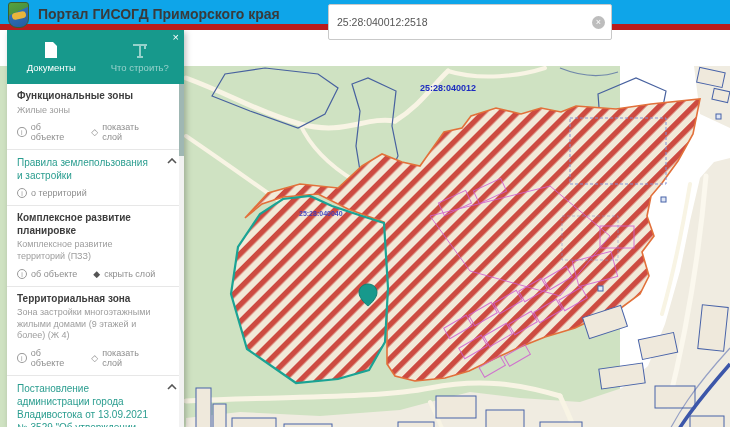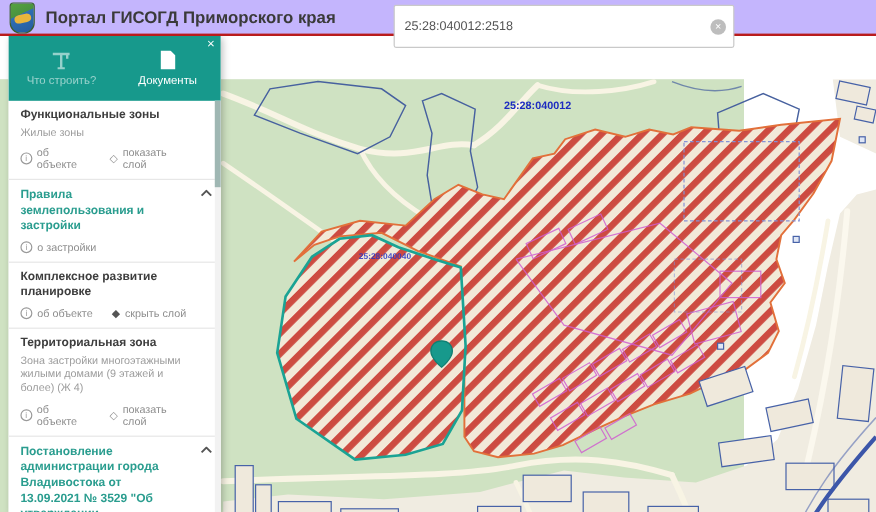--- a/index.html
+++ b/index.html
@@ -1,21 +1,21 @@
 <!DOCTYPE html>
 <html><head>
 <meta charset="utf-8">
 <style>
   * { margin:0; padding:0; box-sizing:border-box; }
   html,body { width:730px; height:427px; overflow:hidden; }
   body { font-family:"Liberation Sans","DejaVu Sans",sans-serif; background:#fff; position:relative; }
 
   
-  .header { position:absolute; left:0; top:0; width:730px; height:30px; background:#c4b5fd;
-            border-bottom:2px solid #b91c1c; z-index:30; display:flex; align-items:center; }
+  .header { position:absolute; left:0; top:0; width:730px; height:30px; background:#0ea5e9;
+            border-bottom:6px solid #b91c1c; z-index:30; display:flex; align-items:center; }
   .logo { position:absolute; left:8px; top:2px; width:21px; height:26px;
           background:linear-gradient(155deg,#57a23f 0%,#4a9340 38%,#2f6fb4 39%,#245c9e 100%);
           border:1px solid #3a5f2f; border-radius:3px 3px 9px 9px; }
   .logo:after { content:""; position:absolute; left:3px; top:9px; width:14px; height:7px;
           background:#e8b53c; border-radius:4px/3px; transform:rotate(-12deg); }
   .app-title { position:absolute; left:38px; top:6px; font-size:14px; font-weight:bold; color:#3a3a3a; }
   .searchbox { position:absolute; left:328px; top:4px; width:284px; height:36px; background:#fff;
                border:1px solid #c9c9c9; border-radius:2px; display:flex; align-items:center; }
   .searchbox input { border:none; outline:none; flex:1; font-size:10.5px; color:#555; padding:0 6px 0 8px;
                font-family:inherit; background:transparent; }
@@ -33,21 +33,21 @@
          cursor:pointer; font-size:9.5px; }
   .tab.inactive { opacity:.55; }
   .tab svg { display:block; }
   .panel-close { position:absolute; top:2px; right:5px; color:#fff; font-size:11px; line-height:11px; cursor:pointer; }
 
   .side-body { position:relative; }
   .section { padding:6px 25px 7px 10px; position:relative; }
   .divider { height:1px; background:#e7e7e7; margin:0 0; }
   .sec-title { font-size:10px; font-weight:bold; color:#3d3d3d; line-height:1.25; }
   .sec-sub { font-size:9px; color:#9d9d9d; line-height:1.3; margin-top:2px; }
-  .sec-link { font-size:10px; font-weight:bold; color:#2a9d8f; line-height:1.3; cursor:pointer; padding-right:10px; }
+  .sec-link { font-size:10px; font-weight:normal; color:#2a9d8f; line-height:1.3; cursor:pointer; padding-right:10px; }
   .sec-actions { display:flex; gap:16px; margin-top:6px; align-items:flex-end; }
   .action { display:flex; align-items:center; gap:4px; font-size:9px; color:#8e8e8e; cursor:pointer; }
   .icon-info { width:10px; height:10px; border:1px solid #9a9a9a; border-radius:50%; font-size:7px;
                line-height:9px; text-align:center; color:#9a9a9a; font-style:normal; display:inline-block; }
   .icon-diamond { font-size:9px; color:#8e8e8e; line-height:10px; }
   .icon-diamond.filled { color:#555; }
   .chevron { position:absolute; top:8px; right:7px; cursor:pointer; }
   .scrollbar { position:absolute; right:0; top:54px; width:5px; bottom:0; background:#f2f2f2; }
   .scroll-thumb { position:absolute; top:0; left:0; width:5px; height:72px; background:#9fb7b3; cursor:pointer; }
 </style>
@@ -161,32 +161,32 @@
   <div class="logo"></div>
   <div class="app-title">Портал ГИСОГД Приморского края</div>
   <div class="searchbox">
     <input type="text" value="25:28:040012:2518" style="">
     <div class="clear-btn">×</div>
   </div>
 </div>
 
 <div class="sidebar">
   <div class="side-tabs">
+    <div class="tab">
+      <svg width="14" height="16" viewBox="0 0 14 16">
+        <path d="M1,0 h8 l4,4 v12 h-12 Z" fill="#fff"></path>
+      </svg>
+      <span>Документы</span>
+    </div>
     <div class="tab inactive">
       <svg width="16" height="16" viewBox="0 0 16 16">
         <path d="M1,3 h14 M8,3 v12 M5,15 h6 M13,3 v4" stroke="#fff" stroke-width="2" fill="none"></path>
       </svg>
       <span>Что строить?</span>
     </div>
-    <div class="tab">
-      <svg width="14" height="16" viewBox="0 0 14 16">
-        <path d="M1,0 h8 l4,4 v12 h-12 Z" fill="#fff"></path>
-      </svg>
-      <span>Документы</span>
-    </div>
     <div class="panel-close">×</div>
   </div>
 
   <div class="side-body">
 
     <div class="section">
       <div class="sec-title">Функциональные зоны</div>
       <div class="sec-sub">Жилые зоны</div>
       <div class="sec-actions">
         <span class="action">
@@ -202,28 +202,29 @@
     <div class="divider"></div>
 
     <div class="section">
       <div class="sec-link">Правила землепользования и застройки</div>
       <svg class="chevron" width="10" height="6" viewBox="0 0 10 6">
         <polyline points="1,5 5,1 9,5" fill="none" stroke="#555" stroke-width="1.6"></polyline>
       </svg>
       <div class="sec-actions">
         <span class="action">
           <i class="icon-info">i</i>
-          <span>о застройки</span>
+          <span>о территорий</span>
         </span>
       </div>
     </div>
     <div class="divider"></div>
 
     <div class="section">
       <div class="sec-title">Комплексное развитие планировке</div>
+      <div class="sec-sub">Комплексное развитие территорий (ПЗЗ)</div>
       <div class="sec-actions">
         <span class="action">
           <i class="icon-info">i</i>
           <span>об объекте</span>
         </span>
         <span class="action">
           <span class="icon-diamond filled">◆</span>
           <span>скрыть слой</span>
         </span>
       </div>

